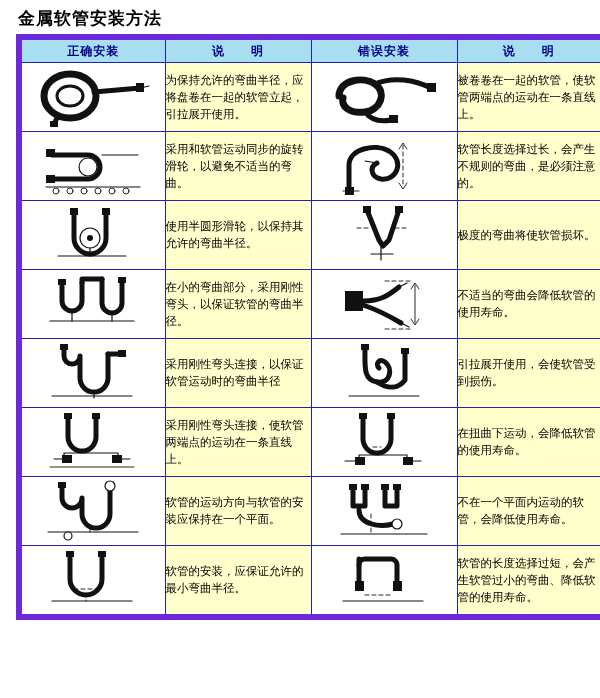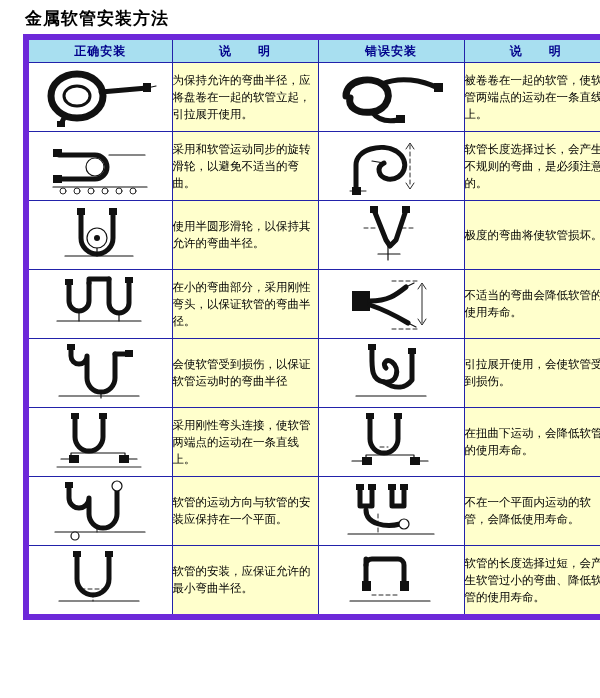--- a/index.html
+++ b/index.html
@@ -11,21 +11,21 @@
     width: 600px;
     height: 698px;
     font-family: "DejaVu Sans", "Liberation Sans", sans-serif;
     overflow: hidden;
   }
   .page {
     width: 600px;
     height: 698px;
     position: relative;
     box-sizing: border-box;
-    padding: 6px 8px 0 23px;
+    padding: 6px 8px 0 16px;
   }
   .doc-title {
     font-size: 17px;
     font-weight: bold;
     color: #000;
     letter-spacing: 1px;
     margin: 2px 0 6px 2px;
     line-height: 20px;
   }
   table.spec {
@@ -226,21 +226,21 @@
         <td class="img-cell">
           <svg class="art" width="130" height="62" viewBox="0 0 130 62">
             <path d="M36 6 L36 14 A8 8 0 0 0 52 14 L52 36 A14 14 0 0 0 80 36 L80 12" class="hose med"></path>
             <path d="M80 12 L92 12" class="hose med"></path>
             <rect x="32" y="2" width="8" height="6" class="fillblk"></rect>
             <rect x="90" y="8" width="8" height="7" class="fillblk"></rect>
             <path d="M24 54 L104 54" class="hose thin"></path>
             <path d="M66 50 L66 56" class="hose thin"></path>
           </svg>
         </td>
-        <td class="txt-cell">会使软管受到损伤，以保证软管运动时的弯曲半径</td>
+        <td class="txt-cell">采用刚性弯头连接，以保证软管运动时的弯曲半径</td>
         <td class="img-cell">
           <svg class="art" width="130" height="62" viewBox="0 0 130 62">
             <path d="M46 6 C46 24, 44 38, 58 40 C72 42, 74 26, 66 20 C60 16, 56 22, 60 26" class="hose med"></path>
             <path d="M58 40 C70 48, 80 46, 86 38 L86 10" class="hose med"></path>
             <rect x="42" y="2" width="8" height="6" class="fillblk"></rect>
             <rect x="82" y="6" width="8" height="6" class="fillblk"></rect>
             <path d="M30 54 L100 54" class="hose thin"></path>
           </svg>
         </td>
         <td class="txt-cell">引拉展开使用，会使软管受到损伤。</td>

